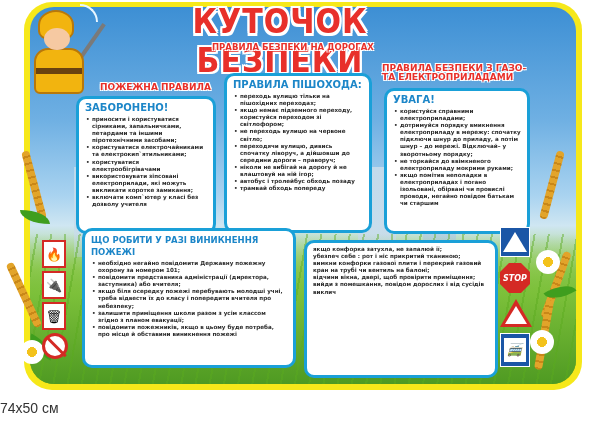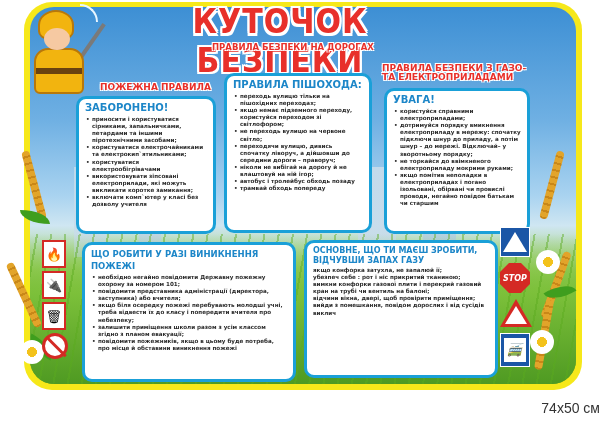--- a/index.html
+++ b/index.html
@@ -77,21 +77,21 @@
   .rs-light { width: 0; height: 0; border-left: 16px solid transparent; border-right: 16px solid transparent; border-bottom: 28px solid #d42a24; position: relative; }
   .rs-light::after { content:""; position:absolute; left:-11px; top:7px; width:0; height:0; border-left:11px solid transparent; border-right:11px solid transparent; border-bottom:18px solid #fff; }
   .rs-bus { width: 30px; height: 34px; background: #1b56a6; border: 1px solid #fff; display:flex; align-items:center; justify-content:center; }
   .rs-bus span { background:#fff; width:22px; height:24px; display:flex; align-items:center; justify-content:center; font-size: 12px; }
 
   
   .wheat { position:absolute; width: 8px; height: 70px; background: repeating-linear-gradient(180deg, #e2a42a 0 5px, #c98718 5px 7px); border-radius: 4px; }
   .daisy { position:absolute; width: 24px; height: 24px; border-radius: 50%; background: radial-gradient(circle, #f3c21b 0 28%, #ffffff 30% 100%); }
   .leaf { position:absolute; width: 30px; height: 14px; background:#3f9e1e; border-radius: 0 100% 0 100%; }
 
-  .caption { position: absolute; left: 0; width: 600px; top: 400px; text-align: right; font-size: 14px; color: #333; font-family: "Liberation Sans", sans-serif; }
+  .caption { position: absolute; left: 0; width: 600px; top: 400px; text-align: left; font-size: 14px; color: #333; font-family: "Liberation Sans", sans-serif; }
 </style>
 </head>
 <body>
 
 <div class="board">
   <div class="board-inner">
     <div class="city"></div>
     <div class="grass"></div>
   </div>
 </div>
@@ -150,33 +150,32 @@
 <div class="panel" style="left:384px;top:88px;width:146px;height:146px;">
   <h3>УВАГА!</h3>
   <ul>
     <li>користуйся справними електроприладами;</li>
     <li>дотримуйся порядку вмикнення електроприладу в мережу: спочатку підключи шнур до приладу, а потім шнур – до мережі. Відключай– у зворотньому порядку;</li>
     <li>не торкайся до ввімкненого електроприладу мокрими руками;</li>
     <li>якщо помітив неполадки в електроприладах і погано ізольовані, обірвані чи провислі проводи, негайно повідом батькам чи старшим</li>
   </ul>
 </div>
 
-<div class="panel" style="left:82px;top:242px;width:214px;height:140px;">
+<div class="panel" style="left:82px;top:228px;width:214px;height:140px;">
   <h3 style="font-size:8.5px;">ЩО РОБИТИ У РАЗІ ВИНИКНЕННЯ ПОЖЕЖІ</h3>
   <ul>
     <li>необхідно негайно повідомити Державну пожежну охорону за номером 101;</li>
     <li>повідомити представника адміністрації (директора, заступника) або вчителя;</li>
     <li>якщо біля осередку пожежі перебувають молодші учні, треба відвести їх до класу і попередити вчителя про небезпеку;</li>
     <li>залишити приміщення школи разом з усім классом згідно з планом евакуації;</li>
     <li>повідомити пожежників, якщо в цьому буде потреба, про місце й обставини виникнення пожежі</li>
   </ul>
 </div>
 
 <div class="panel" style="left:304px;top:240px;width:194px;height:138px;">
-  <h3 style="font-size:8px;line-height:9.5px;">ОСНОВНЕ, ЩО ТИ МАЄШ ЗРОБИТИ, ВІДЧУВШИ ЗАПАХ ГАЗУ</h3>
   <div class="plain">
     <p>якщо конфорка затухла, не запалюй її;</p>
     <p>убезпеч себе :  рот і ніс прикритий тканиною;</p>
     <p>вимкни конфорки газової плити і перекрий газовий кран на трубі чи вентиль на балоні;</p>
     <p>відчини вікна, двері, щоб провірити приміщення;</p>
     <p>вийди з помешкання, повідом дорослих і від сусідів виклич</p>
   </div>
 </div>
 
 <div class="signs-left">

